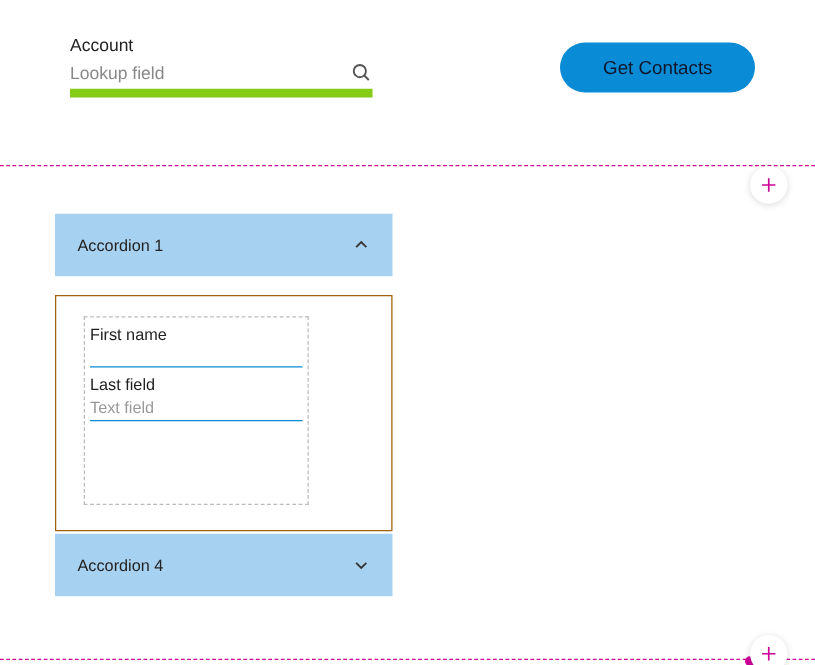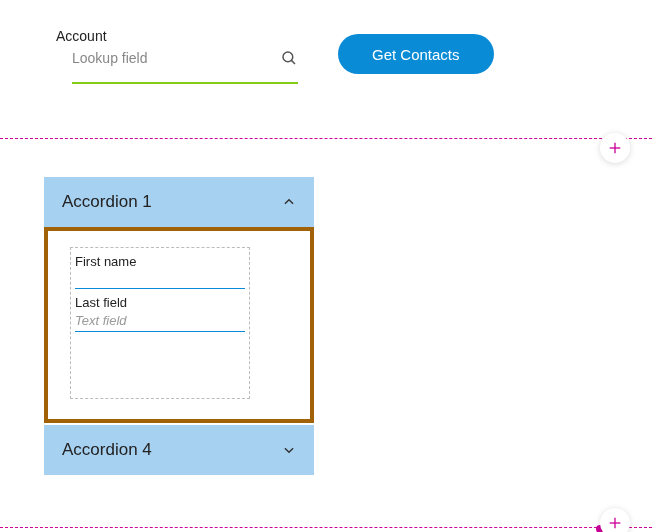--- a/index.html
+++ b/index.html
@@ -7,49 +7,49 @@
     font-family: -apple-system, BlinkMacSystemFont, "Segoe UI", Arial, sans-serif;
     background: #fff;
     width: 652px;
     height: 532px;
     overflow: hidden;
     position: relative;
   }
   .top-area {
     padding: 28px 48px 0 56px;
     display: flex;
+    justify-content: space-between;
     align-items: flex-start;
     gap: 40px;
   }
   .lookup-wrap { width: 242px; }
   .lookup-label {
     font-size: 14px;
     color: #222;
     margin-bottom: 2px;
   }
   .lookup-row {
     display: flex;
     align-items: center;
-    border-bottom: 2px solid #84cc16;
-    padding: 3px 0 15px 0;
-    margin-left: 16px;
+    border-bottom: 7px solid #84cc16;
+    padding: 3px 0 4px 0;
   }
   .lookup-input {
     flex: 1;
     border: none;
     outline: none;
     font-size: 14px;
     color: #555;
     background: transparent;
   }
   .lookup-input::placeholder { color: #888; }
   .search-ico { width: 18px; height: 18px; color: #555; flex-shrink: 0; }
   .get-btn {
     background: #0a8bd6;
-    color: #ffffff;
+    color: #0f172a;
     border: none;
     border-radius: 22px;
     height: 40px;
     padding: 0 34px;
     font-size: 15px;
     cursor: pointer;
     margin-top: 6px;
   }
   .dashed-sep {
     border: none;
@@ -84,47 +84,47 @@
     margin: 38px 0 0 44px;
     width: 270px;
   }
   .acc-header {
     background: #a7d1f1;
     height: 50px;
     display: flex;
     align-items: center;
     justify-content: space-between;
     padding: 0 18px;
-    font-size: 17px;
+    font-size: 13px;
     color: #222;
     cursor: pointer;
     margin-top: 2px;
   }
   .acc-header:first-child { margin-top: 0; }
   .acc-chevron { width: 14px; height: 14px; color: #333; }
   .acc-body {
-    border: 4px solid #a16207;
+    border: 1px solid #a16207;
     padding: 16px 18px 20px 22px;
+    margin-top: 15px;
   }
   .dashed-box {
     border: 1px dashed #bbb;
     padding: 6px 4px 60px 4px;
     width: 180px;
   }
   .field { margin-bottom: 6px; }
   .flabel { font-size: 13px; color: #222; margin-bottom: 1px; }
   .finput {
     width: 100%;
     border: none;
     border-bottom: 1px solid #0a8bd6;
     outline: none;
     font-size: 13px;
     padding: 2px 0 3px 0;
     background: transparent;
-    font-style: italic;
   }
   .finput.empty { height: 16px; }
   .finput::placeholder { color: #999; }
   .dashed-sep2 {
     position: absolute;
     left: 0; right: 0;
     top: 527px;
     border: none;
     border-top: 1px dashed #cc0099;
   }

